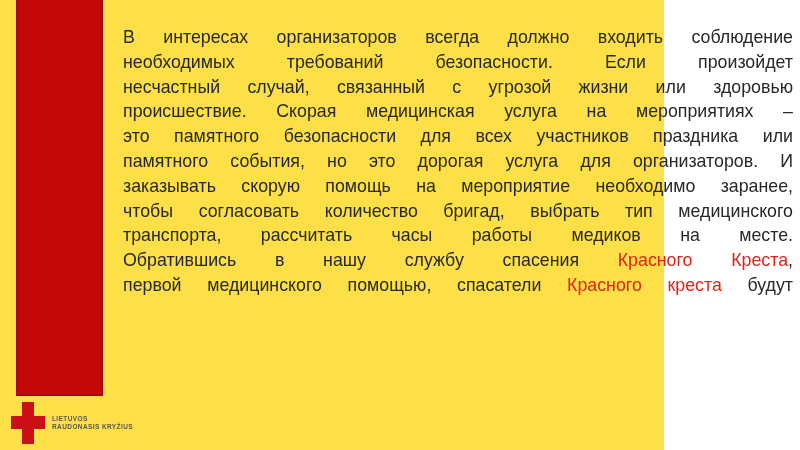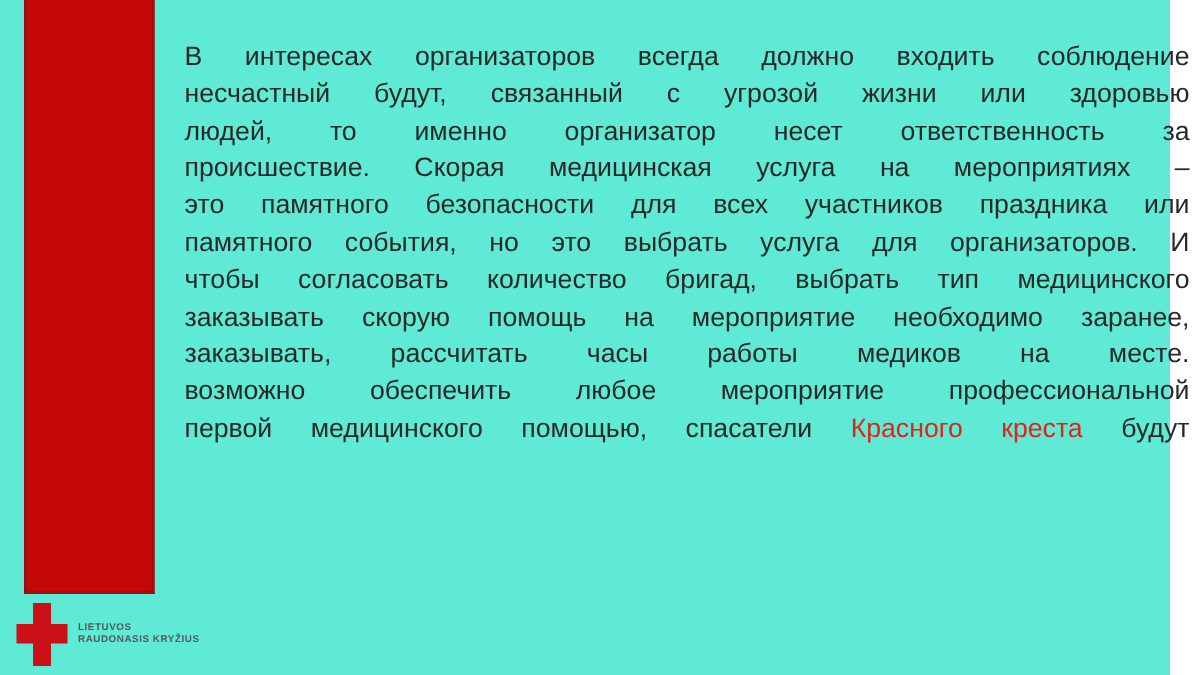--- a/index.html
+++ b/index.html
@@ -2,21 +2,21 @@
 <html style="--bar-red: #c40808; --bar-border: #9e0d12; --text-red: #e2231a; --body-text: #282828; --logo-cross-red: #cb1017; --logo-text-gray: #56575b;"><head>
 <meta charset="utf-8">
 <style>
   html, body { margin: 0; padding: 0; }
   body {
     width: 800px; height: 450px; overflow: hidden;
     background: #ffffff;
     font-family: "Liberation Sans", sans-serif;
   }
   .slide {
-    position: relative; width: 780px; height: 450px; background: #5eead4;
+    position: relative; width: 664px; height: 450px; background: #fde047;
   }
   .red-bar {
     position: absolute; left: 16px; top: 0; width: 87px; height: 396px;
     background: var(--bar-red, #c40808);
     border: 2px solid var(--bar-border, #9e0d12);
     border-top: none;
     box-sizing: border-box;
   }
   .paragraph {
     position: absolute; left: 123px; top: 25px; width: 670px;
@@ -48,29 +48,29 @@
 </style>
 </head>
 <body>
 
 <div class="slide">
 
   <div class="red-bar"></div>
 
   <div class="paragraph" id="paragraph">
       <div class="line just"><span>В интересах организаторов всегда должно входить соблюдение</span></div>
-      <div class="line just"><span>несчастный будут, связанный с угрозой жизни или здоровью</span></div>
-      <div class="line just"><span>людей, то именно организатор несет ответственность за</span></div>
+      <div class="line just"><span>необходимых требований безопасности. Если произойдет</span></div>
+      <div class="line just"><span>несчастный случай, связанный с угрозой жизни или здоровью</span></div>
       <div class="line just"><span>происшествие. Скорая медицинская услуга на мероприятиях –</span></div>
       <div class="line just"><span>это памятного безопасности для всех участников праздника или</span></div>
-      <div class="line just"><span>памятного события, но это выбрать услуга для организаторов. И</span></div>
+      <div class="line just"><span>памятного события, но это дорогая услуга для организаторов. И</span></div>
+      <div class="line just"><span>заказывать скорую помощь на мероприятие необходимо заранее,</span></div>
       <div class="line just"><span>чтобы согласовать количество бригад, выбрать тип медицинского</span></div>
-      <div class="line just"><span>заказывать скорую помощь на мероприятие необходимо заранее,</span></div>
-      <div class="line just"><span>заказывать, рассчитать часы работы медиков на месте.</span></div>
-      <div class="line just"><span>возможно обеспечить любое мероприятие профессиональной</span></div>
+      <div class="line just"><span>транспорта, рассчитать часы работы медиков на месте.</span></div>
+      <div class="line just"><span>Обратившись в нашу службу спасения </span><span class="red-text">Красного Креста</span><span>,</span></div>
       <div class="line just"><span>первой медицинского помощью, спасатели </span><span class="red-text">Красного креста</span><span> будут</span></div>
     </div>
 
   <div class="logo">
     <div class="cross">
       <div class="cross-v"></div>
       <div class="cross-h"></div>
     </div>
     <div class="logo-text">
       <div>LIETUVOS</div>

